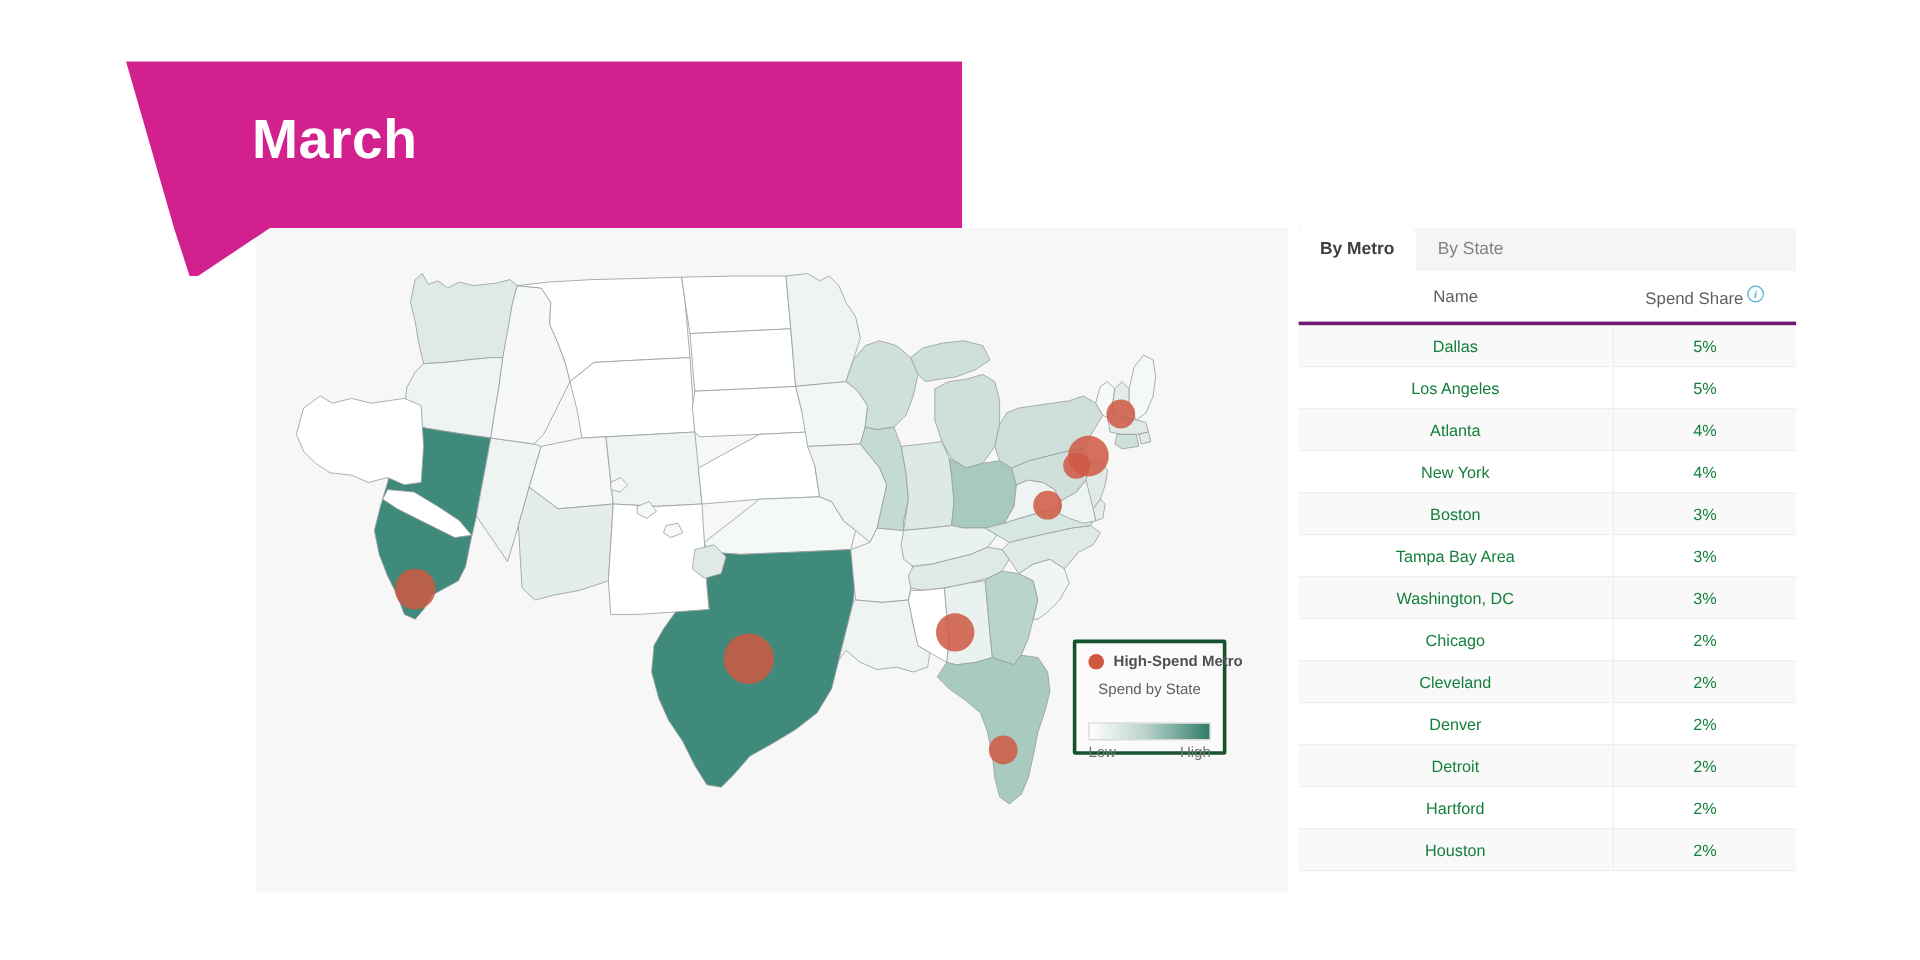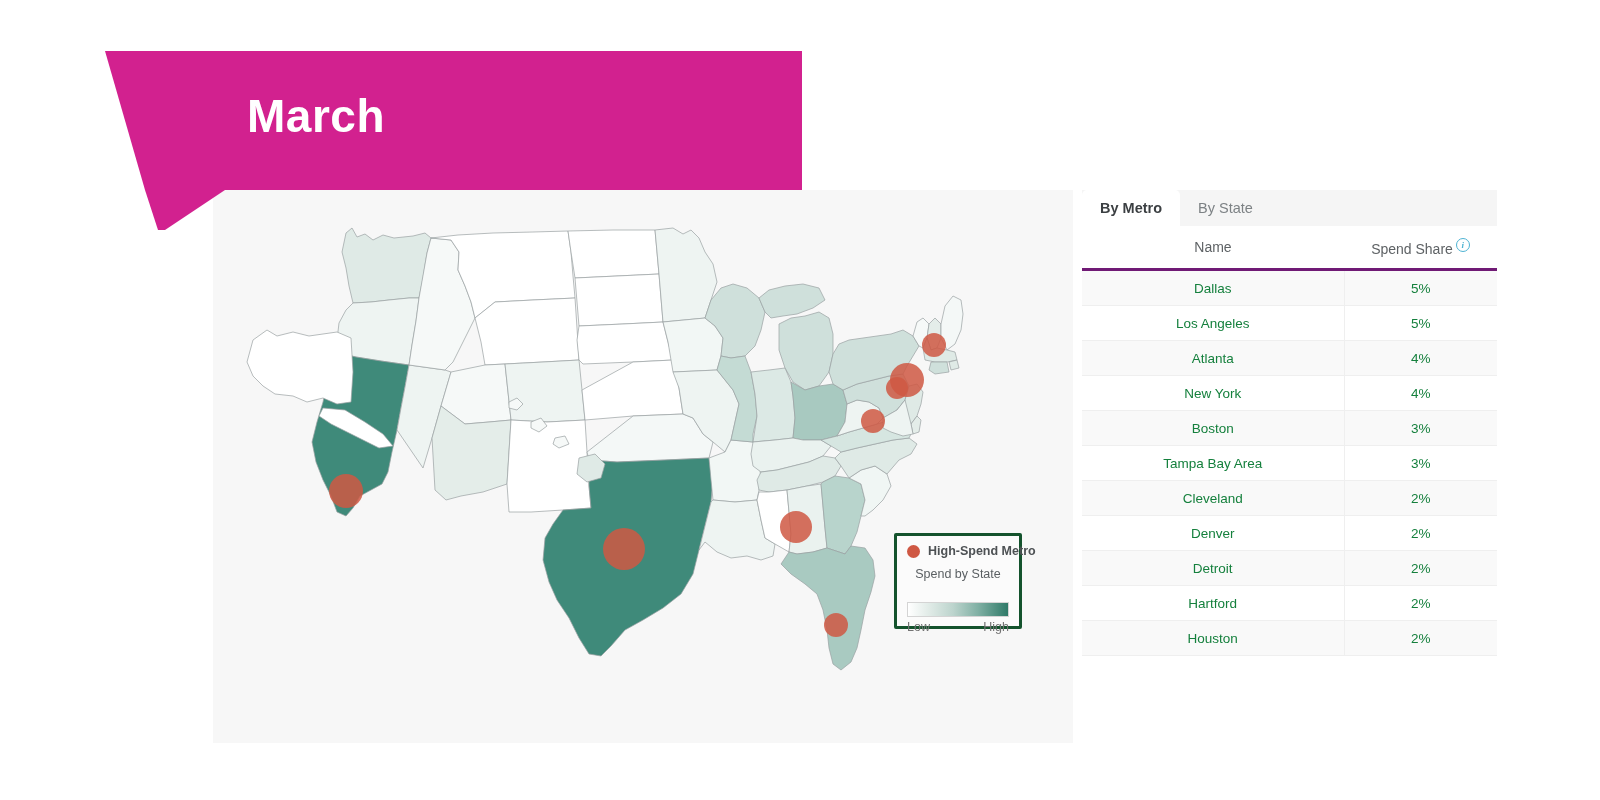--- a/index.html
+++ b/index.html
@@ -31,21 +31,20 @@
   }
   #month-label{
     position:absolute;
     left:210px;top:86px;
     color:#ffffff;
     font-size:46px;
     font-weight:600;
     letter-spacing:.5px;
     line-height:60px;
     z-index:6;
-    margin-left:37px;
   }
 
   
   #map-panel{
     position:absolute;
     left:213px;top:190px;
     width:860px;height:553px;
     background:#f7f7f7;
     overflow:hidden;
   }
@@ -333,20 +332,28 @@
           </tr>
           <tr class="alt">
             <td class="cell-name">Boston</td>
             <td class="cell-share">3%</td>
           </tr>
           <tr>
             <td class="cell-name">Tampa Bay Area</td>
             <td class="cell-share">3%</td>
           </tr>
           <tr class="alt">
+            <td class="cell-name">Washington, DC</td>
+            <td class="cell-share">3%</td>
+          </tr>
+          <tr>
+            <td class="cell-name">Chicago</td>
+            <td class="cell-share">2%</td>
+          </tr>
+          <tr class="alt">
             <td class="cell-name">Cleveland</td>
             <td class="cell-share">2%</td>
           </tr>
           <tr>
             <td class="cell-name">Denver</td>
             <td class="cell-share">2%</td>
           </tr>
           <tr class="alt">
             <td class="cell-name">Detroit</td>
             <td class="cell-share">2%</td>

